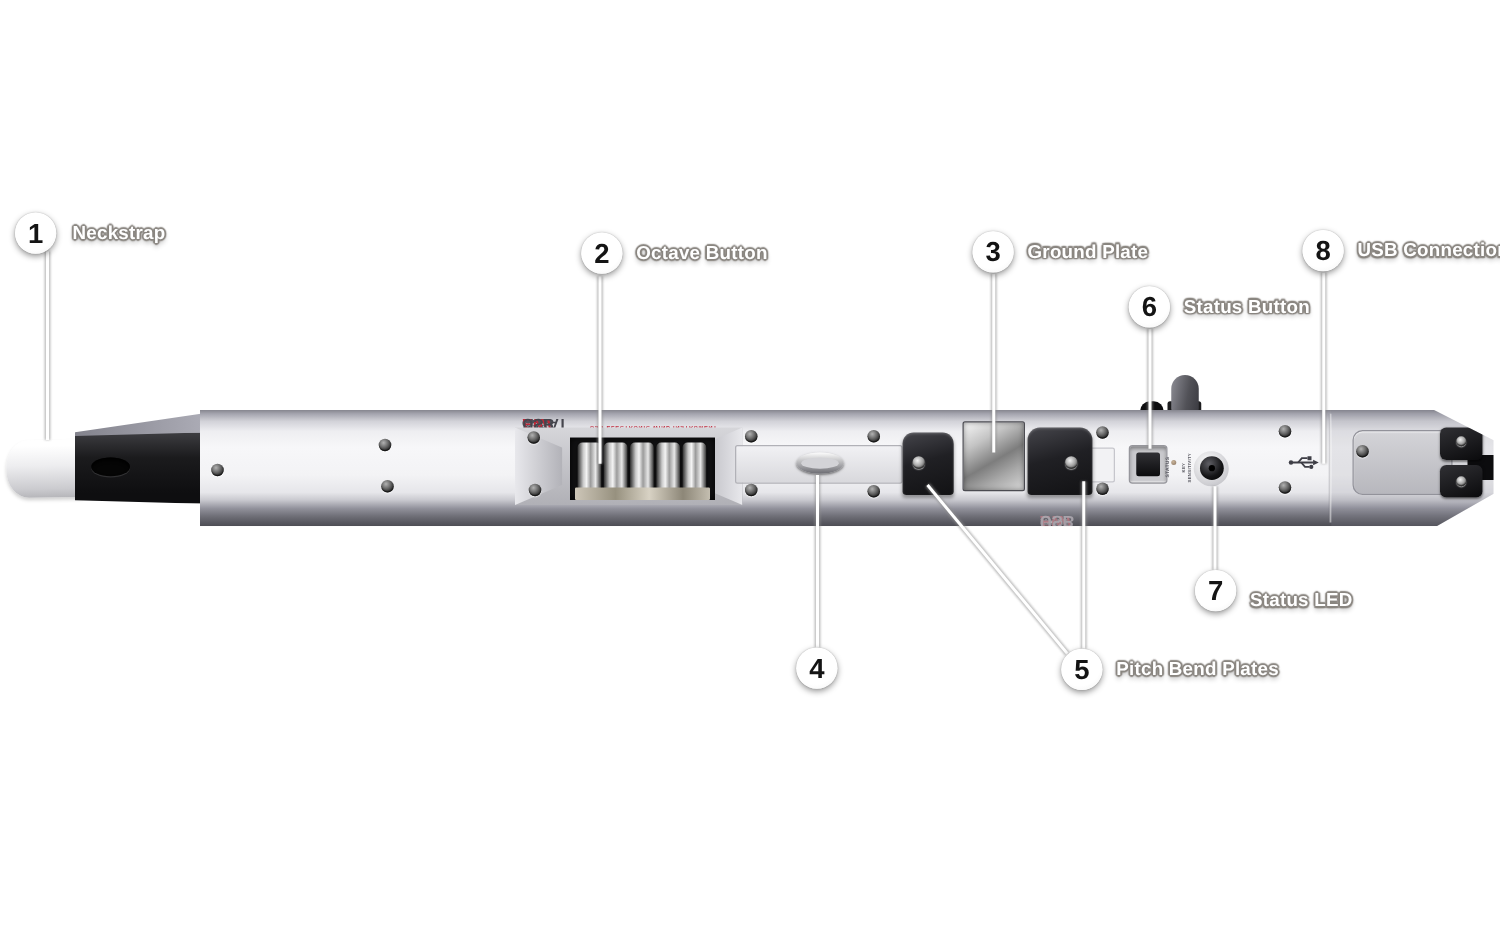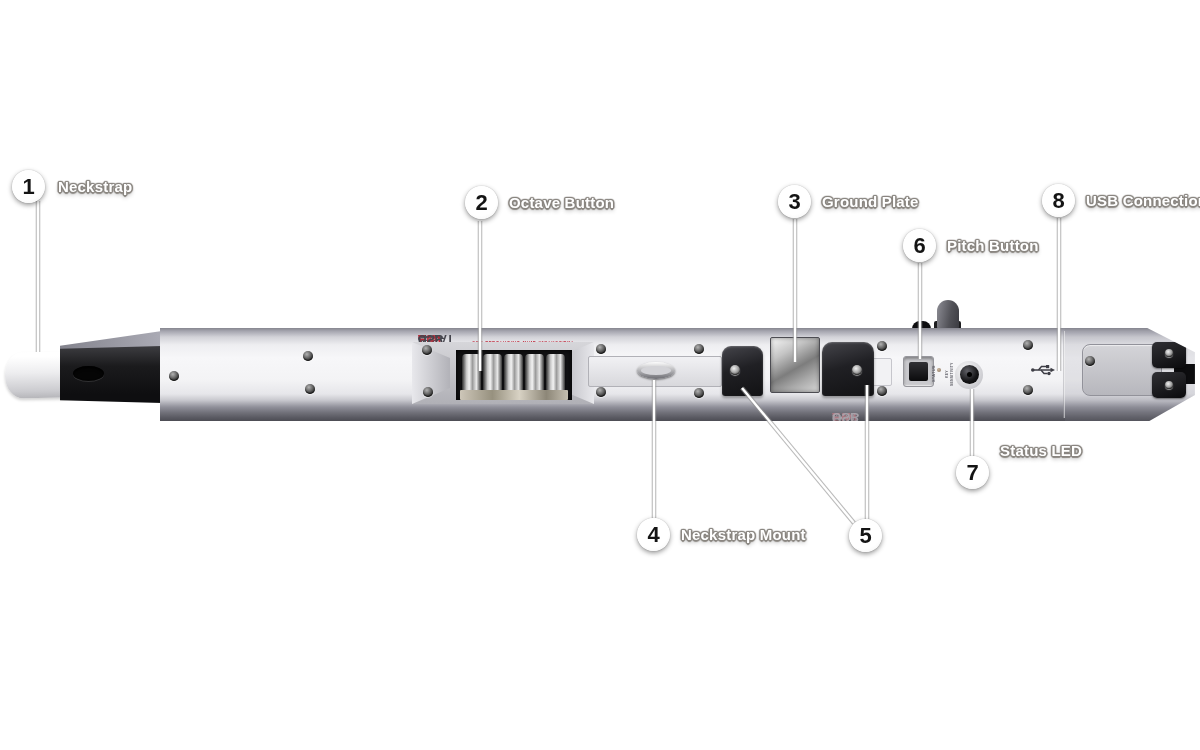--- a/index.html
+++ b/index.html
@@ -276,26 +276,26 @@
   <div class="co-circle" style="left:12px;top:170px">1</div>
   <div class="co-label" style="left:58px;top:170px">Neckstrap</div>
 
   <div class="co-circle" style="left:465px;top:186px">2</div>
   <div class="co-label" style="left:509px;top:186px">Octave Button</div>
 
   <div class="co-circle" style="left:778px;top:185px">3</div>
   <div class="co-label" style="left:822px;top:185px">Ground Plate</div>
 
   <div class="co-circle" style="left:637px;top:518px">4</div>
-  <div class="co-label" style="left:681px;top:518px">Neckstrap Mount</div>
 
   <div class="co-circle" style="left:849px;top:519px">5</div>
+  <div class="co-label" style="left:893px;top:519px">Pitch Bend Plates</div>
 
   <div class="co-circle" style="left:903px;top:229px">6</div>
-  <div class="co-label" style="left:947px;top:229px">Pitch Button</div>
+  <div class="co-label" style="left:947px;top:229px">Status Button</div>
 
   <div class="co-circle" style="left:956px;top:456px">7</div>
-  <div class="co-label" style="left:1000px;top:434px">Status LED</div>
+  <div class="co-label" style="left:1000px;top:464px">Status LED</div>
 
   <div class="co-circle" style="left:1042px;top:184px">8</div>
   <div class="co-label" style="left:1086px;top:184px">USB Connection</div>
 
 </div>
 
 </body></html>

